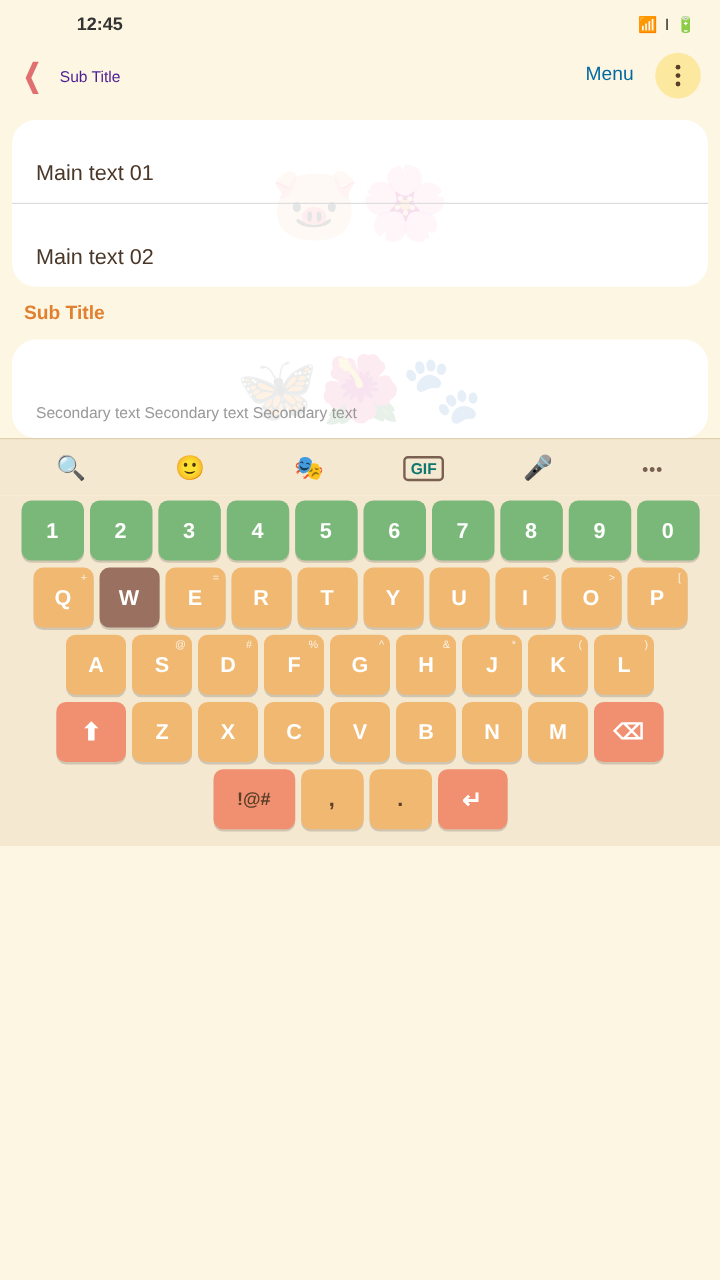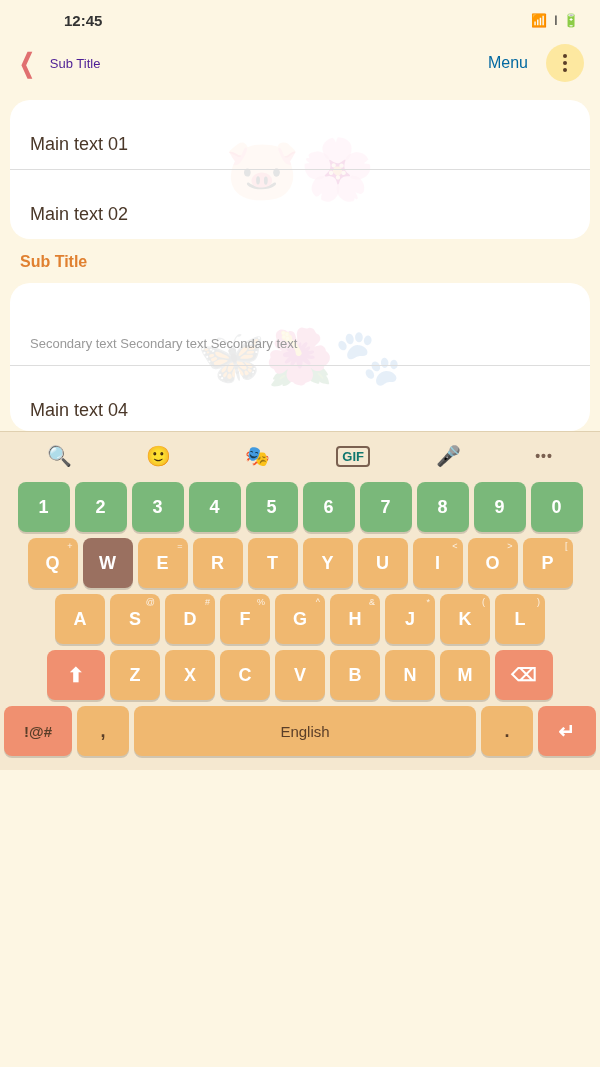--- a/index.html
+++ b/index.html
@@ -284,23 +284,20 @@
 
 <div class="sub-header">
   <span class="sub-header-text">Sub Title</span>
 </div>
 
 <div class="content-area-2">
   <div style="position:absolute;top:0;left:0;right:0;bottom:0;display:flex;align-items:center;justify-content:center;opacity:0.10;font-size:55px;pointer-events:none;">🦋🌺🐾</div>
   <div class="list-item">
     <div class="item-secondary">Secondary text Secondary text Secondary text</div>
   </div>
-  <div class="list-item" style="border-bottom:none; padding-bottom:10px;">
-    <div class="item-main">Main text 04</div>
-  </div>
 </div>
 
 <div class="keyboard-toolbar">
   <span class="toolbar-icon">🔍</span>
   <span class="toolbar-icon">🙂</span>
   <span class="toolbar-icon">🎭</span>
   <span class="toolbar-icon" style="font-size:13px;font-weight:700;border:2px solid #7a6050;border-radius:4px;padding:1px 4px;color:#0f766e;">GIF</span>
   <span class="toolbar-icon">🎤</span>
   <span class="toolbar-icon" style="font-size:14px;letter-spacing:1px;font-weight:700;color:#7a6050;">•••</span>
 </div>
@@ -377,21 +374,18 @@
     <div class="key key-backspace" style="font-size:18px;">⌫</div>
   </div>
 
   <div class="key-row">
     <div class="key key-sym" style="color:#5a3e28;">
       <span>!@#</span>
     </div>
     <div class="key key-comma" style="color:#5a3e28;">
       <span>,</span>
     </div>
-    <div class="key key-space">
-      <span>English</span>
-    </div>
     <div class="key key-period" style="color:#5a3e28;">
       <span>.</span>
     </div>
     <div class="key key-action" style="font-size:20px;">↵</div>
   </div>
 </div>
 
 </body></html>

